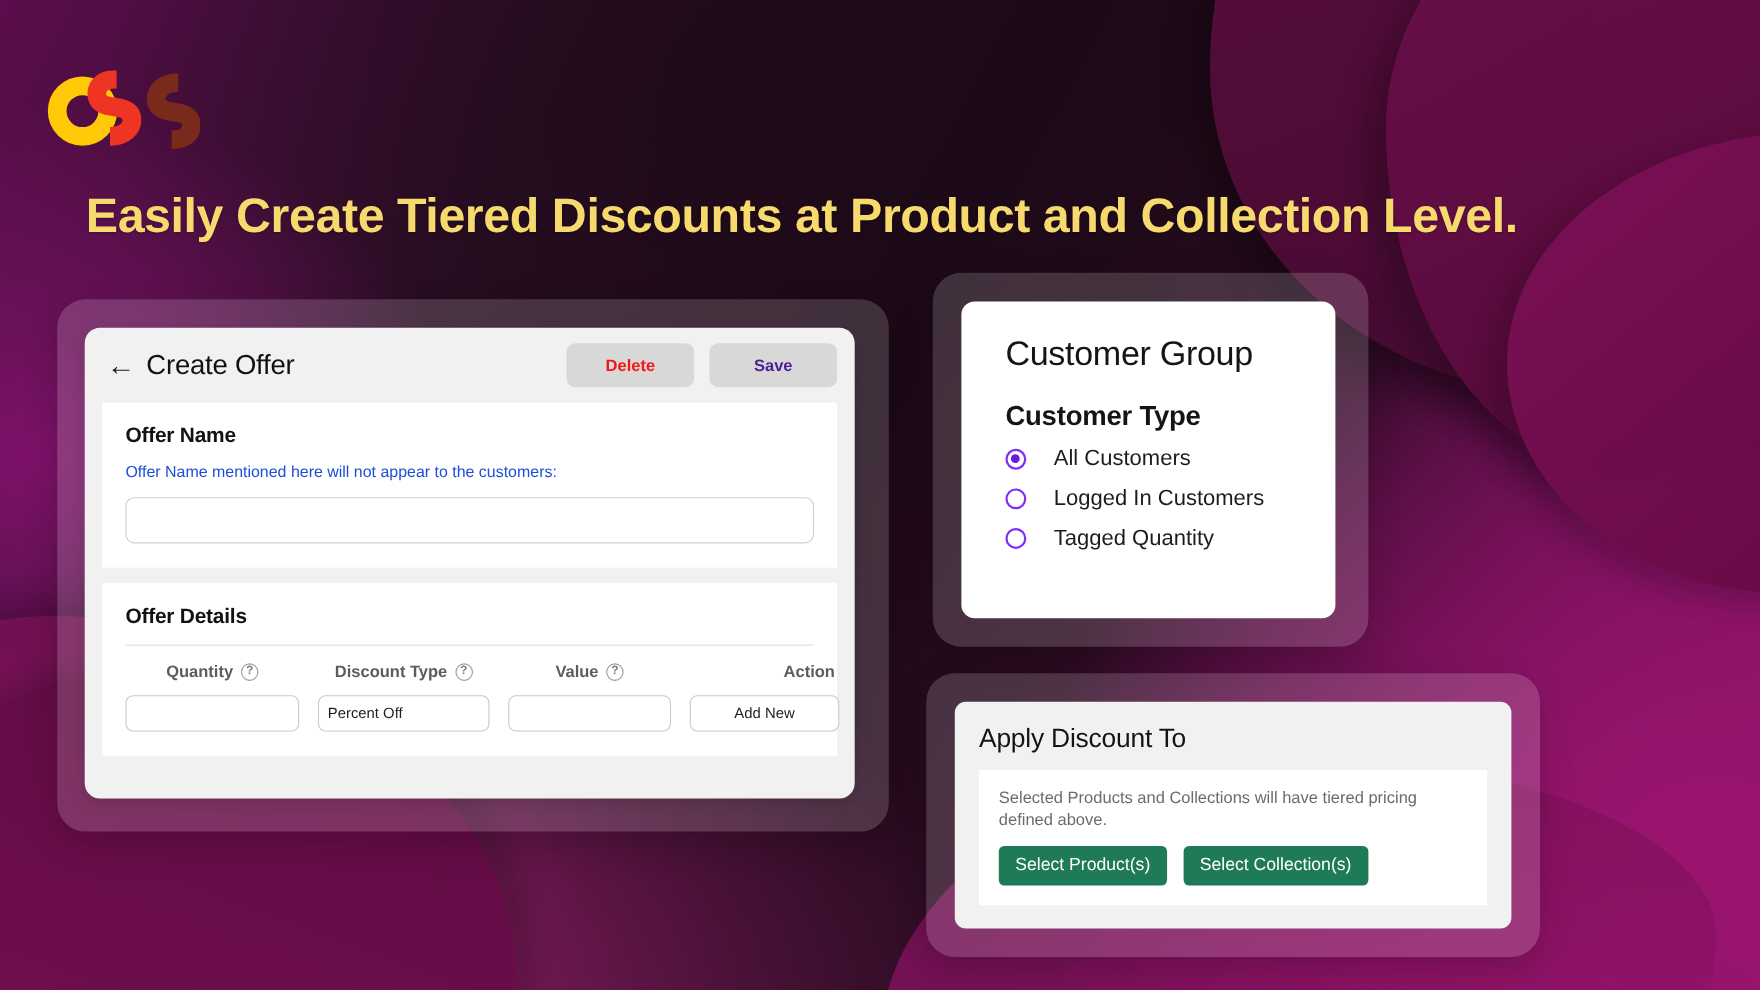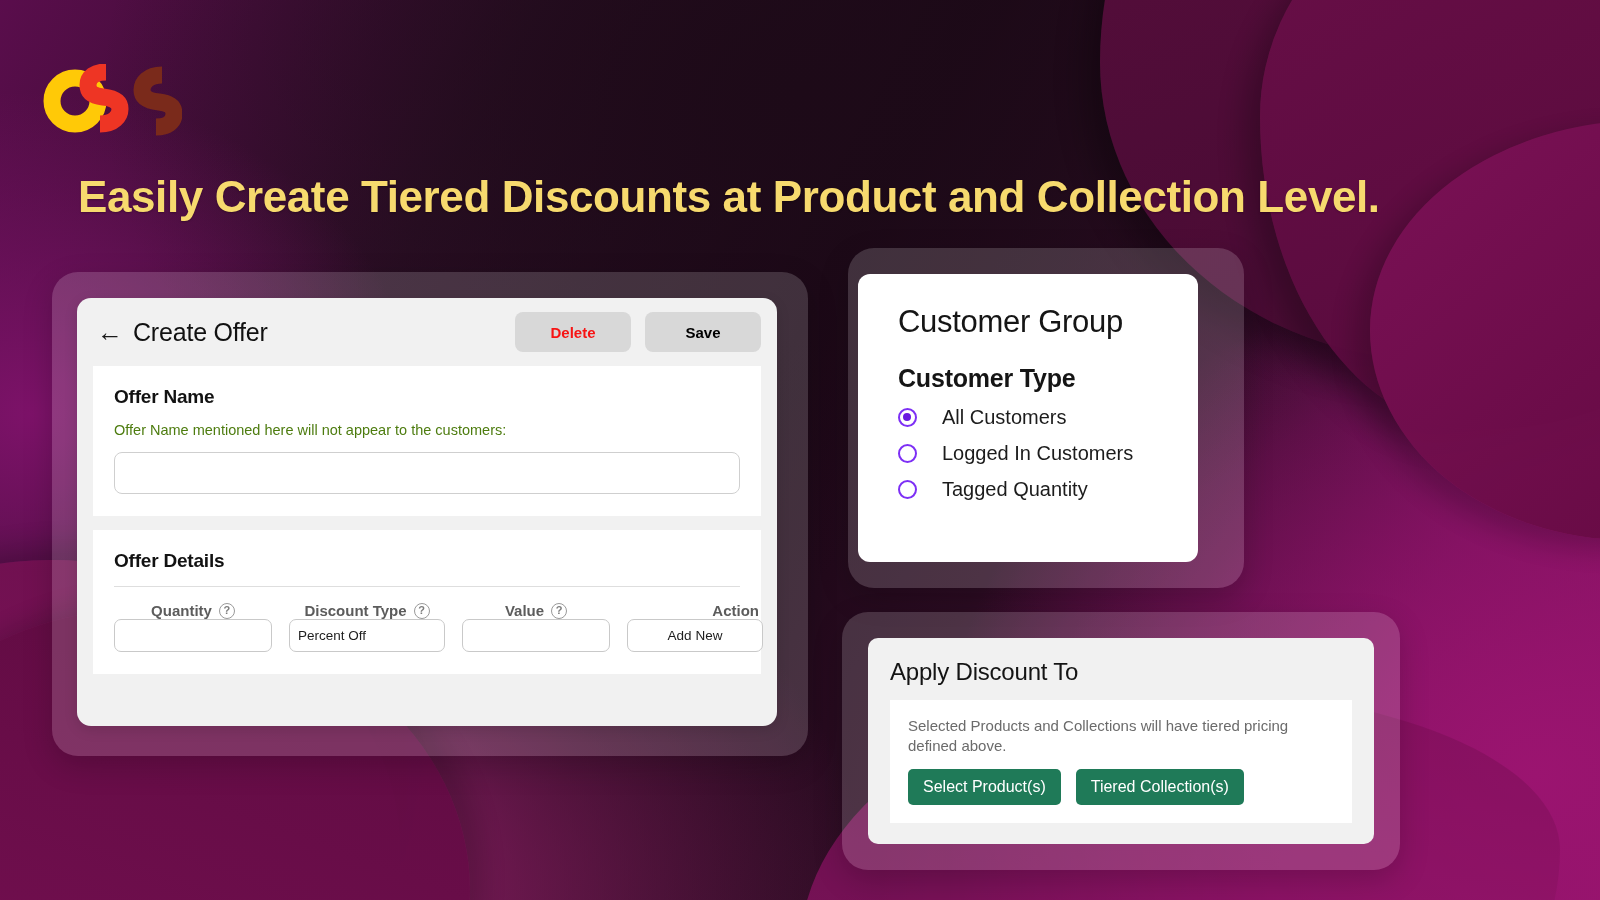--- a/index.html
+++ b/index.html
@@ -128,39 +128,39 @@
   .head-spacer { flex: 1; }
   .btn-gray {
     background: #d8d8d8;
     border: none;
     border-radius: 8px;
     height: 40px;
     min-width: 116px;
     font-size: 15px;
     font-weight: 700;
     font-family: inherit;
-    color: #000000;
+    color: #4c1d95;
     cursor: pointer;
   }
   .btn-gray.danger { color: #f71414; }
   .btn-gray + .btn-gray { margin-left: 14px; }
 
   .panel {
     background: #fff;
     border-radius: 0;
     margin: 0 16px 14px 16px;
     padding: 20px 21px 22px 21px;
   }
   .panel-title {
     font-size: 19px; font-weight: 700; color: #121212;
     letter-spacing: -.2px;
   }
   .panel-sub {
     margin-top: 14px;
-    font-size: 14.5px; color: #4d7c0f;
+    font-size: 14.5px; color: #1d4ed8;
   }
   .text-input {
     display: block;
     width: 100%;
     height: 42px;
     margin-top: 14px;
     border: 1px solid #cfcfcf;
     border-radius: 8px;
     background: #fff;
     font-family: inherit;
@@ -186,21 +186,21 @@
   .col-head.right { justify-content: flex-end; padding-right: 4px; }
   .help-icon {
     width: 16px; height: 16px; flex: none;
     border: 1.4px solid #9a9a9a;
     border-radius: 50%;
     color: #7d7d7d;
     font-size: 11px; font-weight: 700;
     line-height: 13.5px; text-align: center;
     cursor: pointer;
   }
-  .grid-inputs { }
+  .grid-inputs { margin-top: 13px; }
   .cell-input {
     width: 100%; height: 33px;
     border: 1px solid #c9c9c9;
     border-radius: 7px;
     background: #fff;
     font-family: inherit;
     font-size: 13.5px;
     color: #1d1d1d;
     padding: 0 9px;
     outline: none;
@@ -225,21 +225,21 @@
     background: #fff;
     font-family: inherit;
     font-size: 13.5px;
     color: #1d1d1d;
     cursor: pointer;
   }
 
   
   #customer-frame { left: 848px; top: 248px; width: 396px; height: 340px; }
   .white-card {
-    position: absolute; left: 10px; top: 26px;
+    position: absolute; left: 26px; top: 26px;
     width: 340px; height: 288px;
     background: #fff;
     border-radius: 12px;
     padding: 30px 30px 0 40px;
   }
   .cg-title {
     font-size: 31px; font-weight: 400; color: #151515;
     letter-spacing: -.3px;
   }
   .cg-subtitle {
@@ -399,19 +399,19 @@
     </div>
   </div>
 
   <div class="frame" id="apply-frame">
     <div class="gray-card">
       <div class="ad-title">Apply Discount To</div>
       <div class="ad-inner">
         <div class="ad-desc">Selected Products and Collections will have tiered pricing defined above.</div>
         <div class="ad-buttons">
           <button class="btn-green">Select Product(s)</button>
-          <button class="btn-green">Tiered Collection(s)</button>
+          <button class="btn-green">Select Collection(s)</button>
         </div>
       </div>
     </div>
   </div>
 
 </div>
 
 </body></html>

